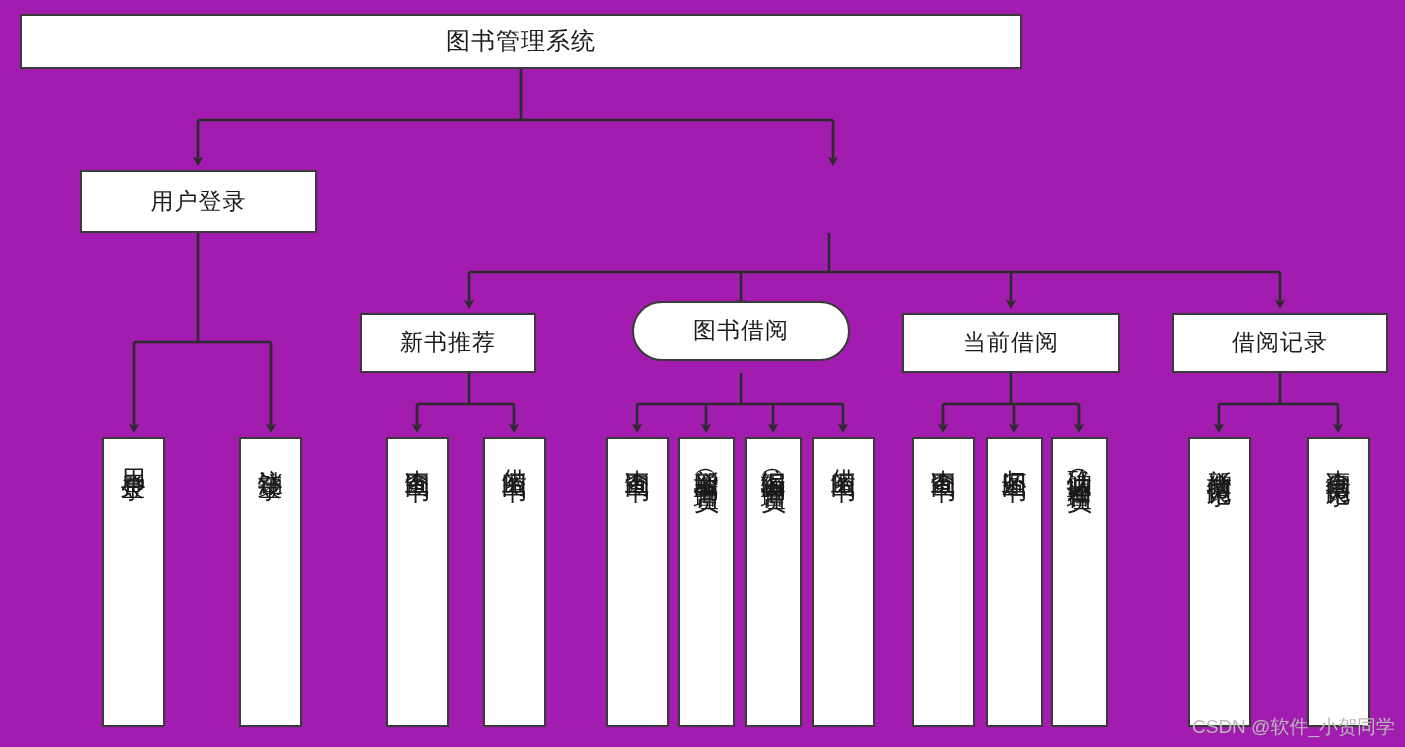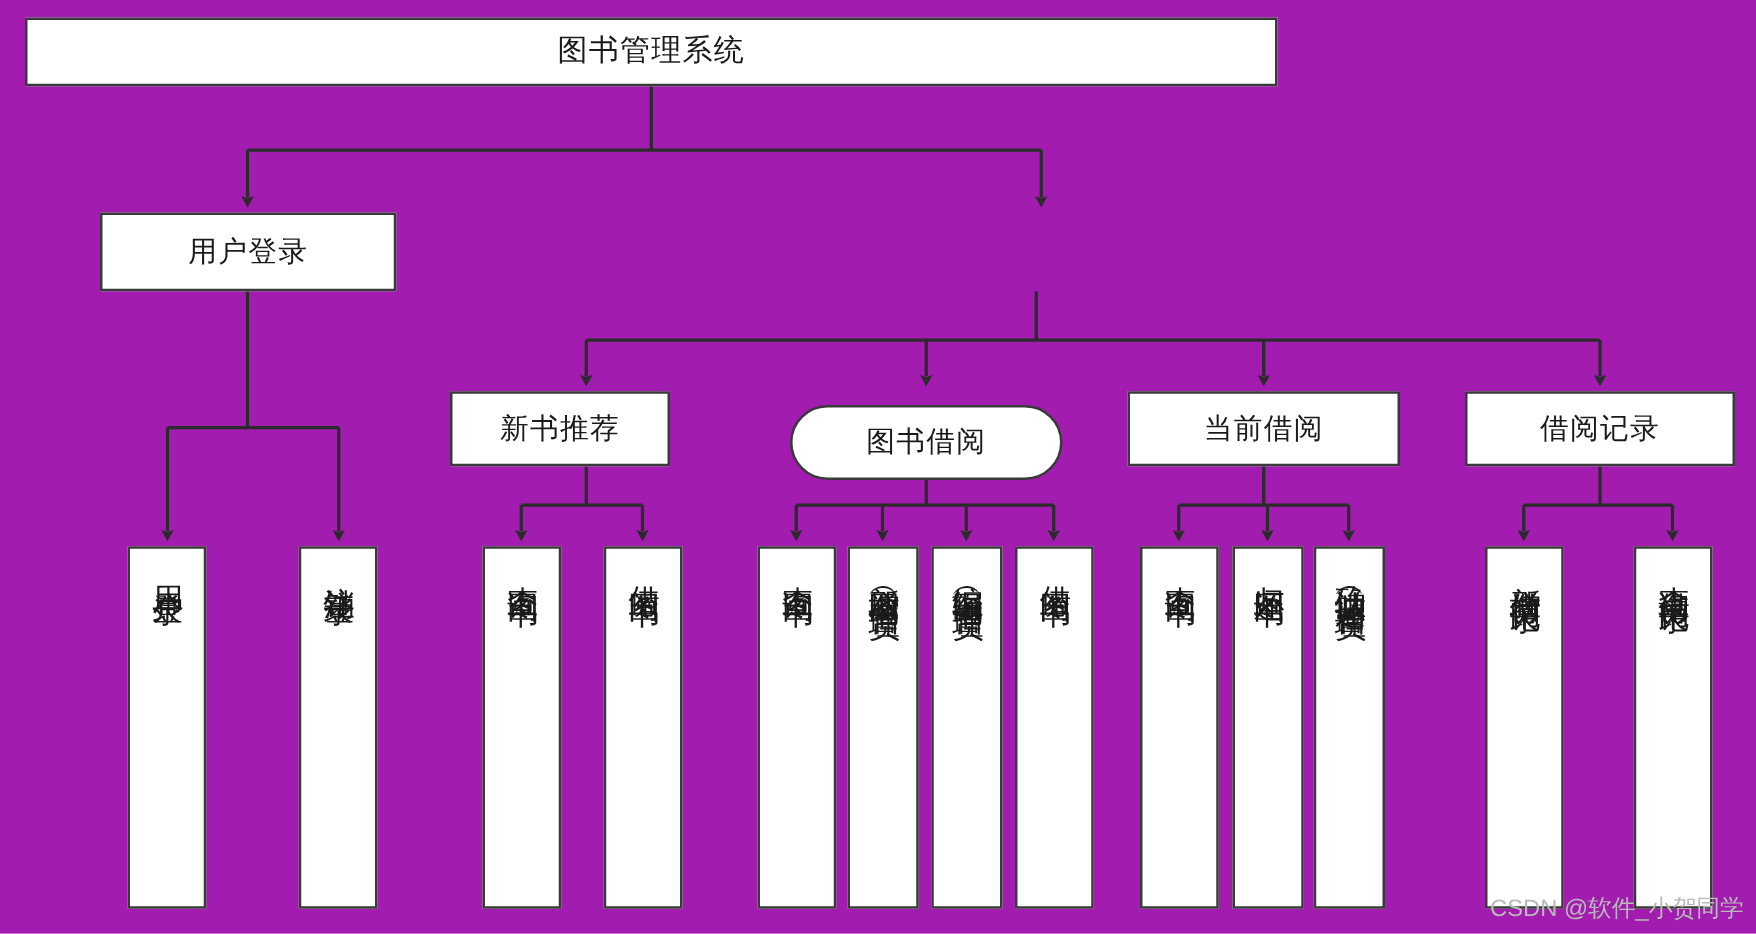--- a/index.html
+++ b/index.html
@@ -129,21 +129,21 @@
     <span>图书管理系统</span>
   </div>
 
   <div class="node node-h" style="left: 80px; top: 170px; width: 237px; height: 63px;">
     <span>用户登录</span>
   </div>
 
   <div class="node node-h" style="left: 360px; top: 313px; width: 176px; height: 60px;">
     <span>新书推荐</span>
   </div>
-  <div class="node node-h" style="left: 632px; top: 324px; width: 218px; height: 60px; border-radius: 30px;">
+  <div class="node node-h" style="left: 632px; top: 301px; width: 218px; height: 60px; border-radius: 30px;">
     <span>图书借阅</span>
   </div>
   <div class="node node-h" style="left: 1172px; top: 313px; width: 216px; height: 60px;">
     <span>借阅记录</span>
   </div>
   <div class="node node-h" style="left: 902px; top: 313px; width: 218px; height: 60px;">
     <span>当前借阅</span>
   </div>
 
   <div class="node node-v" style="left: 102px; top: 437px; width: 63px; height: 290px;">

